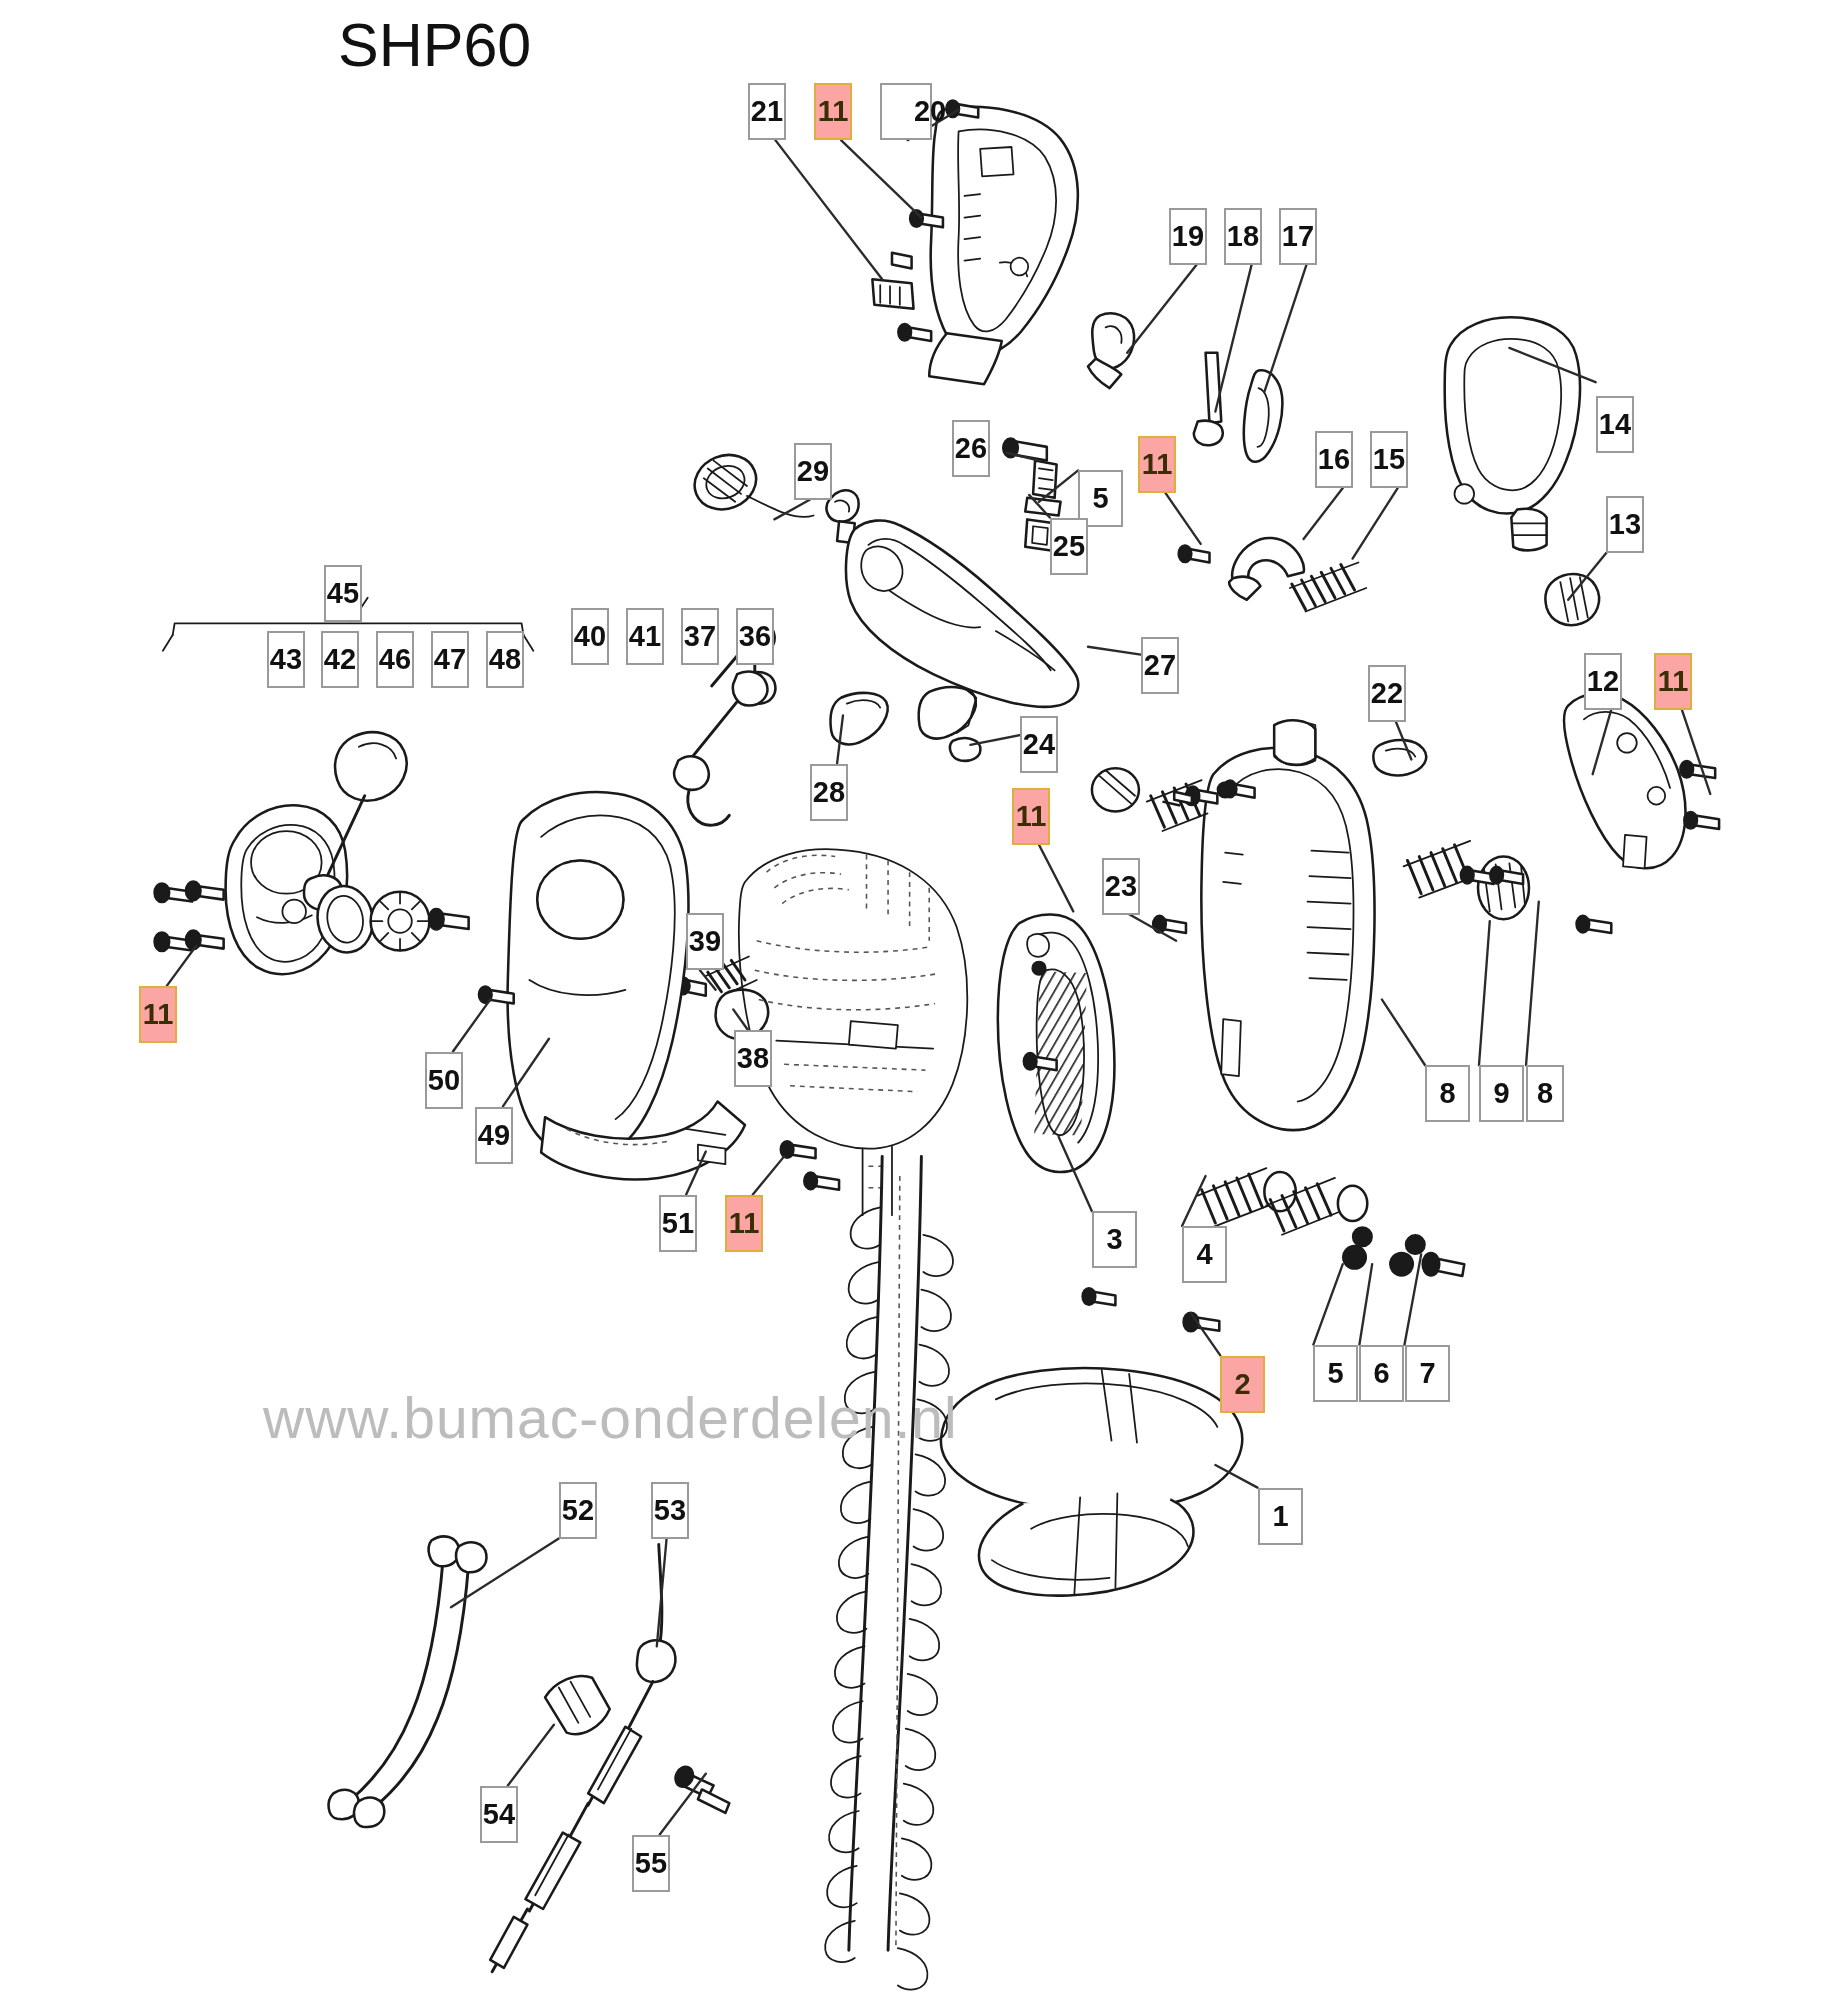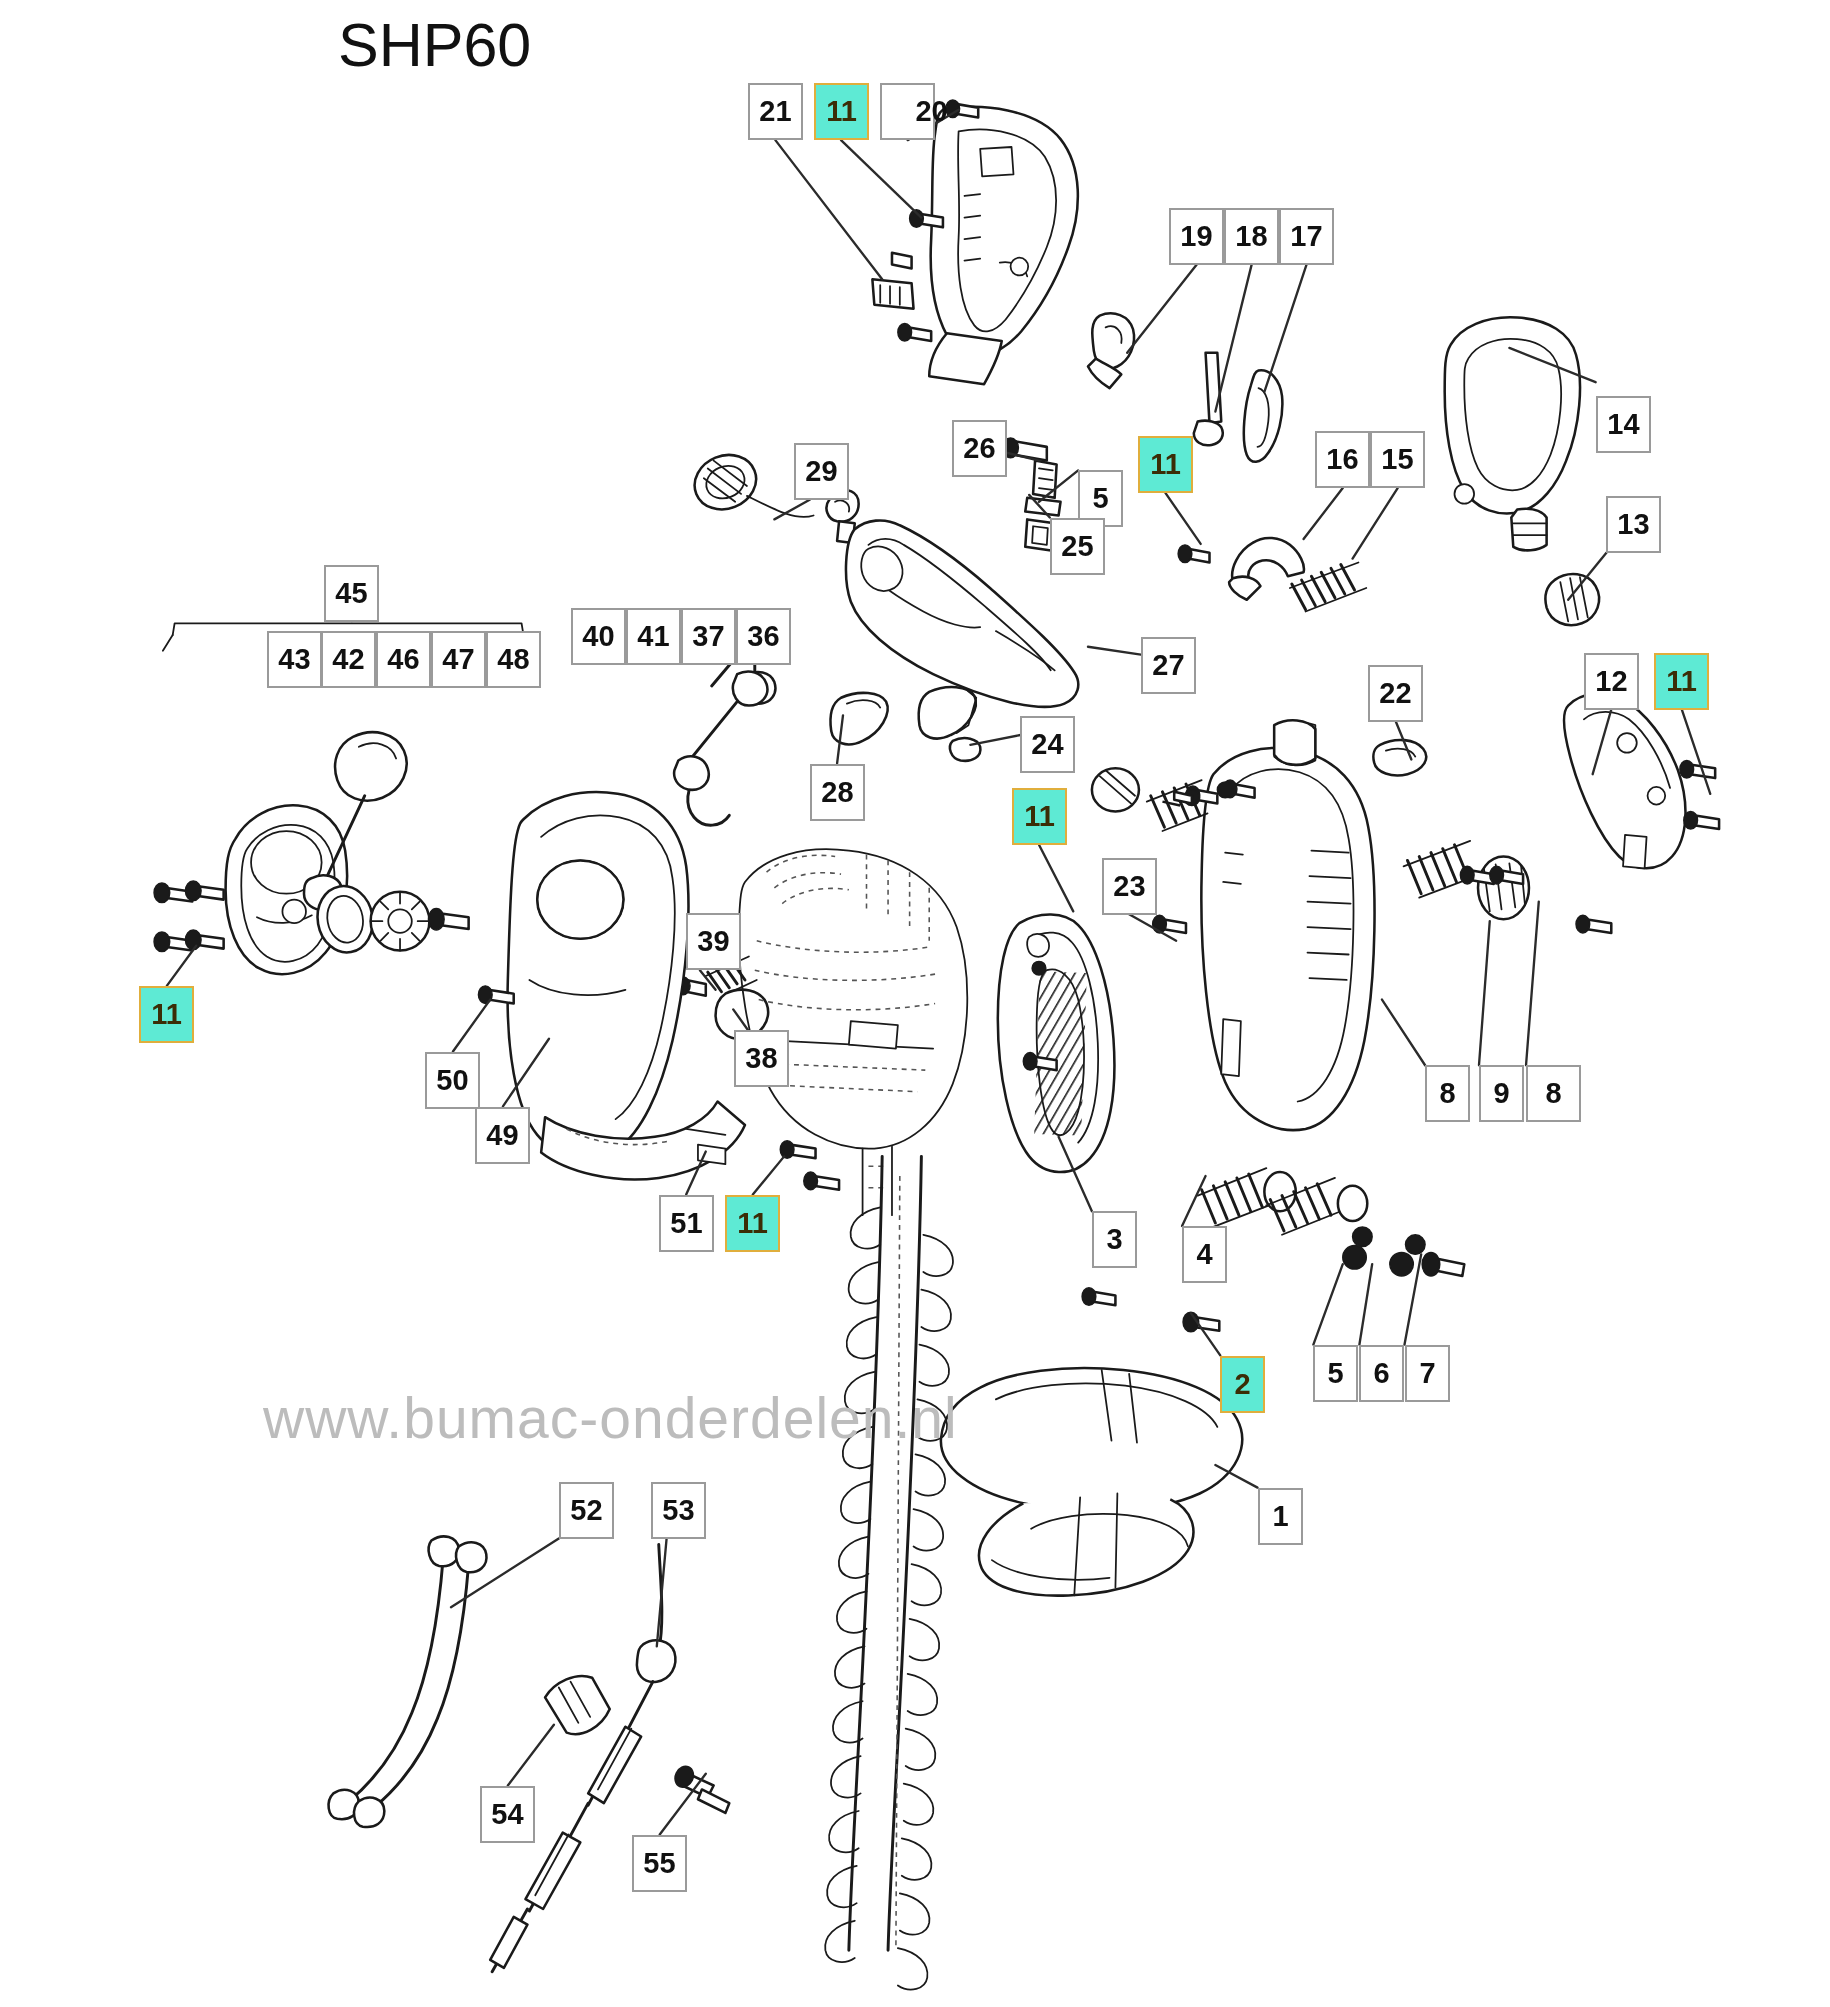--- a/index.html
+++ b/index.html
@@ -45,26 +45,26 @@
     display: flex;
     align-items: center;
     justify-content: center;
     font-family: "Liberation Sans", sans-serif;
     font-weight: bold;
     font-size: 29px;
     line-height: 1;
     color: #111111;
     background: #ffffff;
     border: 2px solid #9a9a9a;
-    width: 55px;
+    width: 38px;
     height: 57px;
     user-select: none;
   }
   .callout.hl {
-    background: #5eead4;
+    background: #fca5a5;
     border-color: #e0ae3c;
     color: #3b2d06;
   }
   .callout.narrow { width: 45px; }
 
   
   #art {
     position: absolute;
     left: 0; top: 0;
     width: 1831px;

